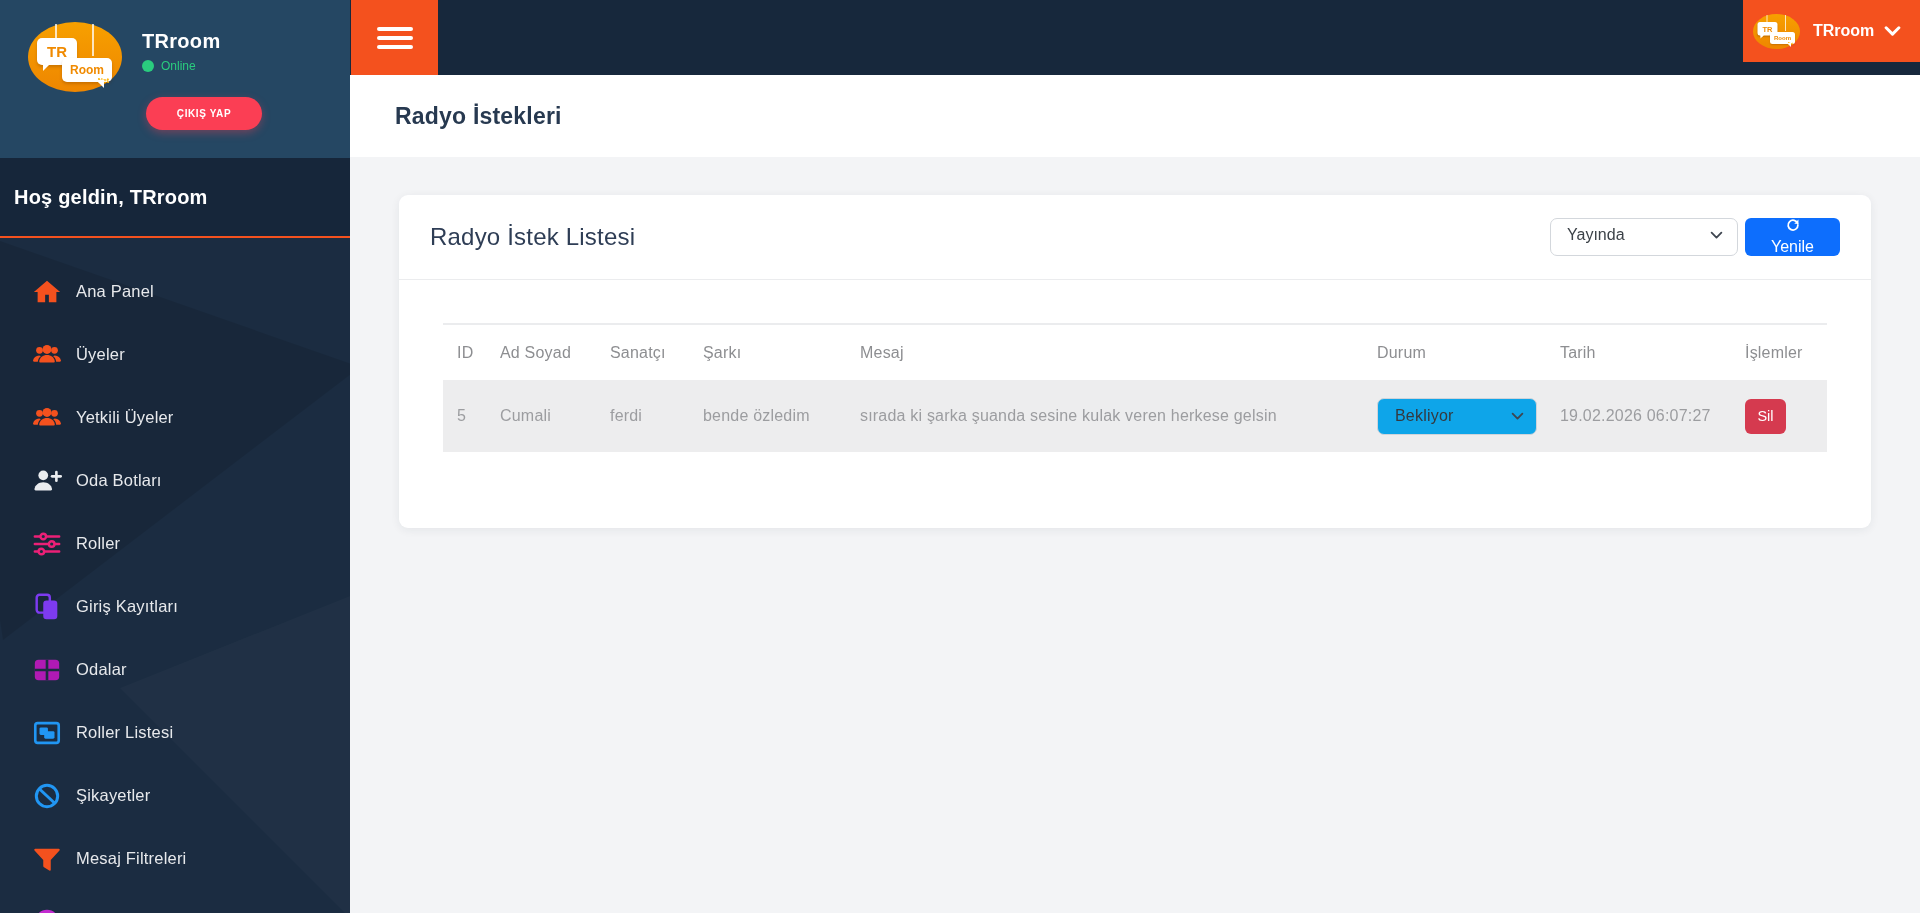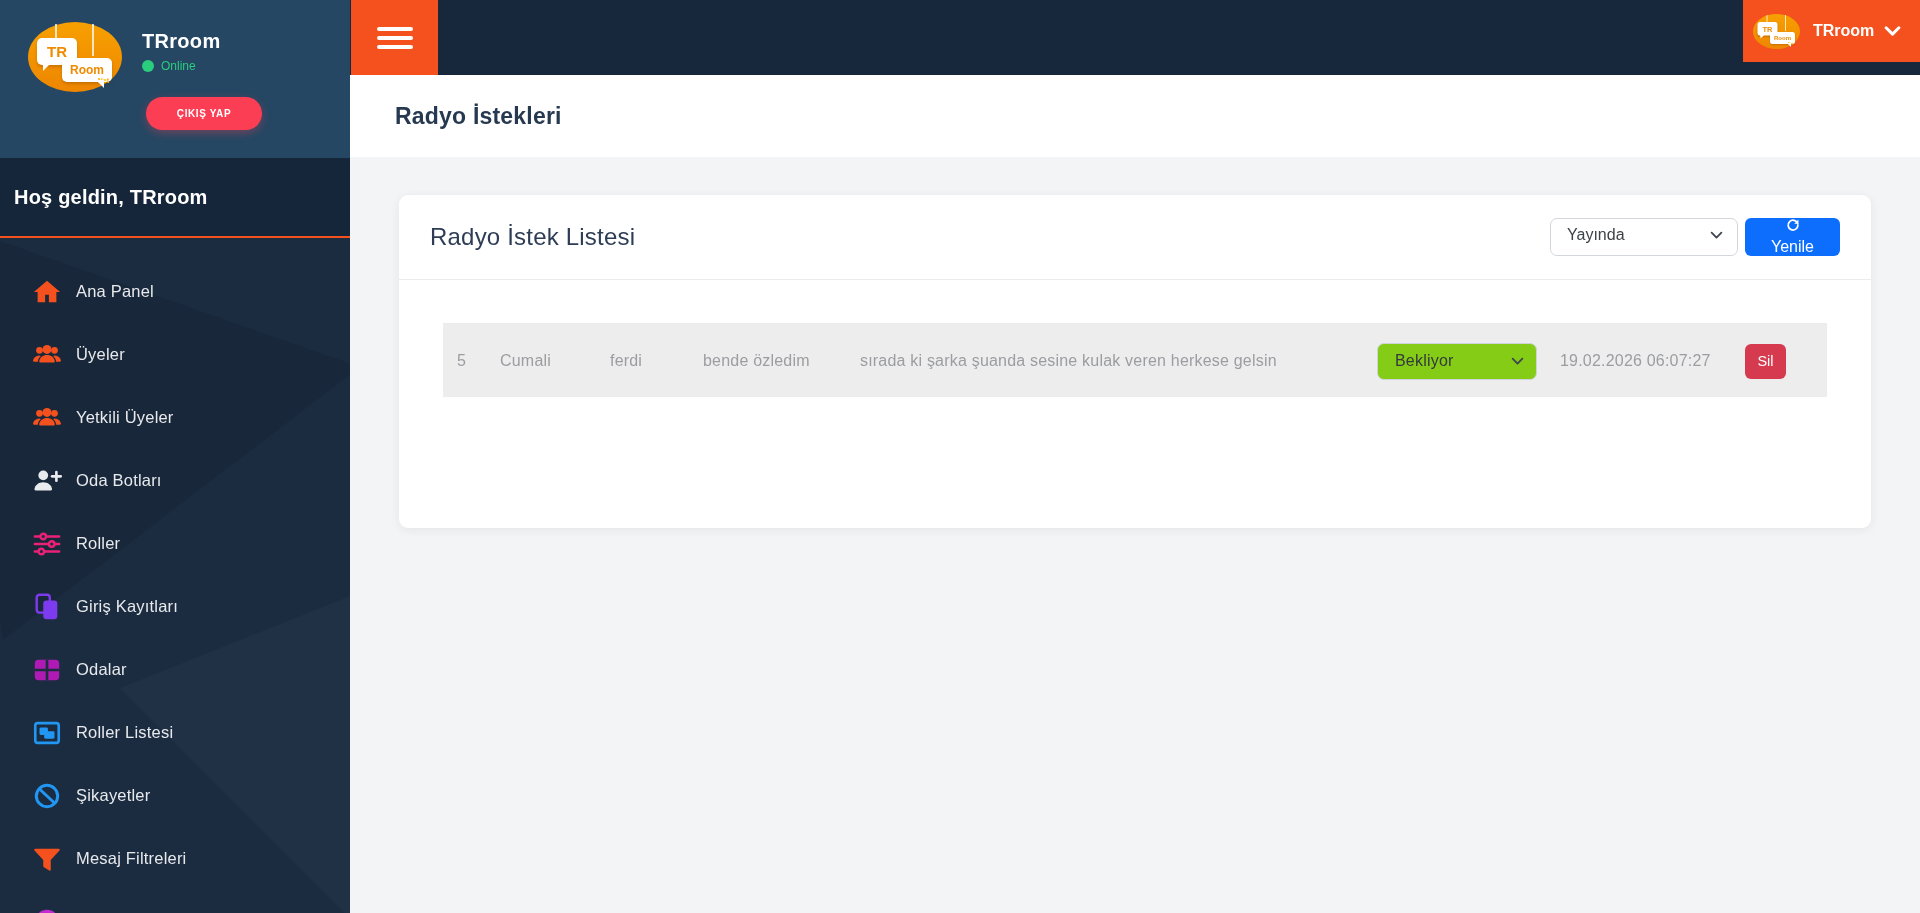--- a/index.html
+++ b/index.html
@@ -60,21 +60,21 @@
   .refresh-btn { height:38px; width:95px; background:#0d6efd; color:#fff; border:none; border-radius:6px; display:flex; align-items:center; justify-content:center; gap:6px; font-size:16px; font-weight:500; cursor:pointer; font-family:inherit;flex-direction:column; }
   .refresh-btn svg { width:16px; height:16px; }
 
   
   .table { margin:43px 44px 0 44px; border-top:2px solid #ebecee; }
   .trow { display:grid; grid-template-columns:43px 110px 93px 157px 517px 183px 185px 1fr; align-items:center; padding-left:14px; }
   .thead { height:55px; }
   .thead .cell { color:#8d8e91; font-size:16px; letter-spacing:.2px; }
   .tdata { height:72px; background:#ededee; }
   .tdata .cell { color:#9c9da0; font-size:16px; letter-spacing:.2px; white-space:nowrap; overflow:hidden; }
-  .status-select { width:160px; height:37px; border:1px solid #cfd4da; border-radius:7px; background:#84cc16; padding:0 12px 0 17px; }
+  .status-select { width:160px; height:37px; border:1px solid #cfd4da; border-radius:7px; background:#0ea5e9; padding:0 12px 0 17px; }
   .status-select .sel-text { color:#34393f; }
   .delete-btn { width:41px; height:35px; background:#d53a4f; color:#fff; border:none; border-radius:6px; font-size:14.5px; font-weight:500; cursor:pointer; font-family:inherit; }
 </style>
 </head>
 <body>
 
 <aside class="sidebar">
   <div class="tri1"></div>
   <div class="tri2"></div>
 
@@ -261,20 +261,30 @@
         <svg viewBox="0 0 20 20">
             <path d="M16.6 7.8A7 7 0 1 0 17 10" fill="none" stroke="#fff" stroke-width="2.5" stroke-linecap="round"></path>
             <path d="M17.8 2.2v6h-6z" fill="#fff"></path>
           </svg>
         <span>Yenile</span>
       </button>
     </div>
   </div>
 
   <div class="table">
+    <div class="trow thead">
+      <div class="cell">ID</div>
+      <div class="cell">Ad Soyad</div>
+      <div class="cell">Sanatçı</div>
+      <div class="cell">Şarkı</div>
+      <div class="cell">Mesaj</div>
+      <div class="cell">Durum</div>
+      <div class="cell">Tarih</div>
+      <div class="cell">İşlemler</div>
+    </div>
 
     <div class="trow tdata">
       <div class="cell">5</div>
       <div class="cell">Cumali</div>
       <div class="cell">ferdi</div>
       <div class="cell">bende özledim</div>
       <div class="cell">sırada ki şarka şuanda sesine kulak veren herkese gelsin</div>
       <div class="cell">
         <div class="select status-select">
           <span class="sel-text">Bekliyor</span>

